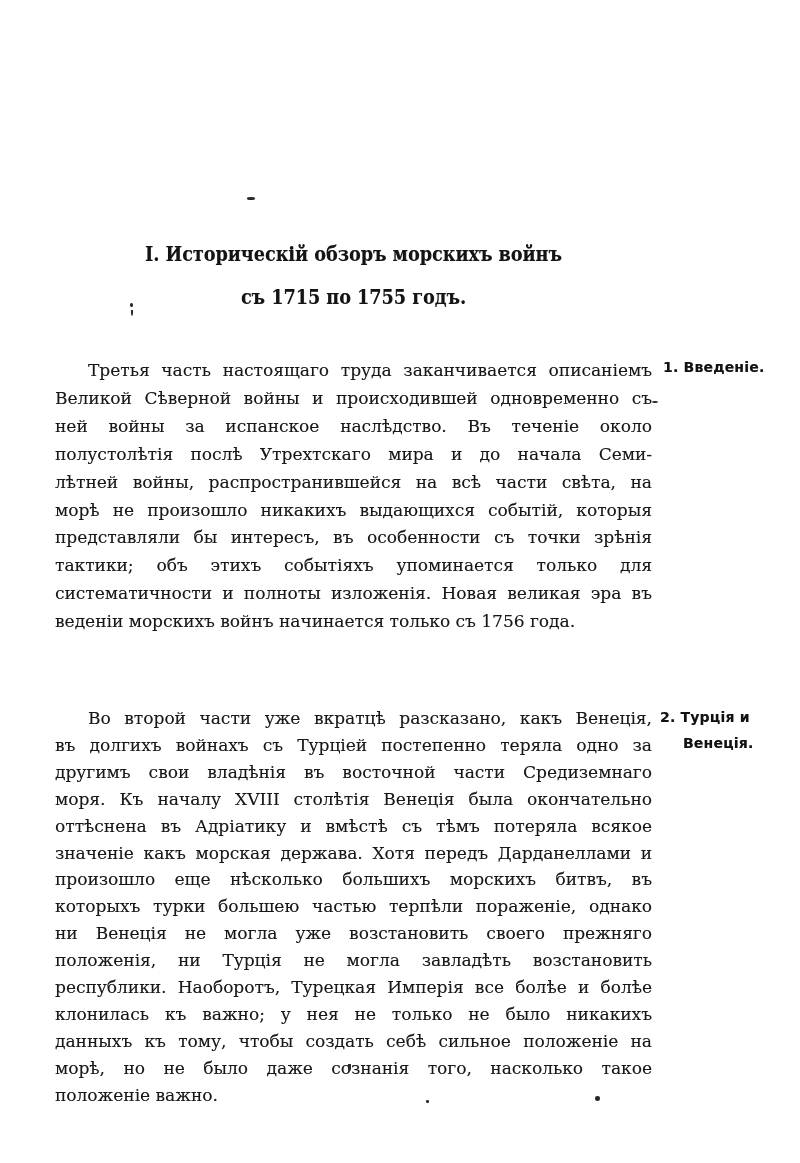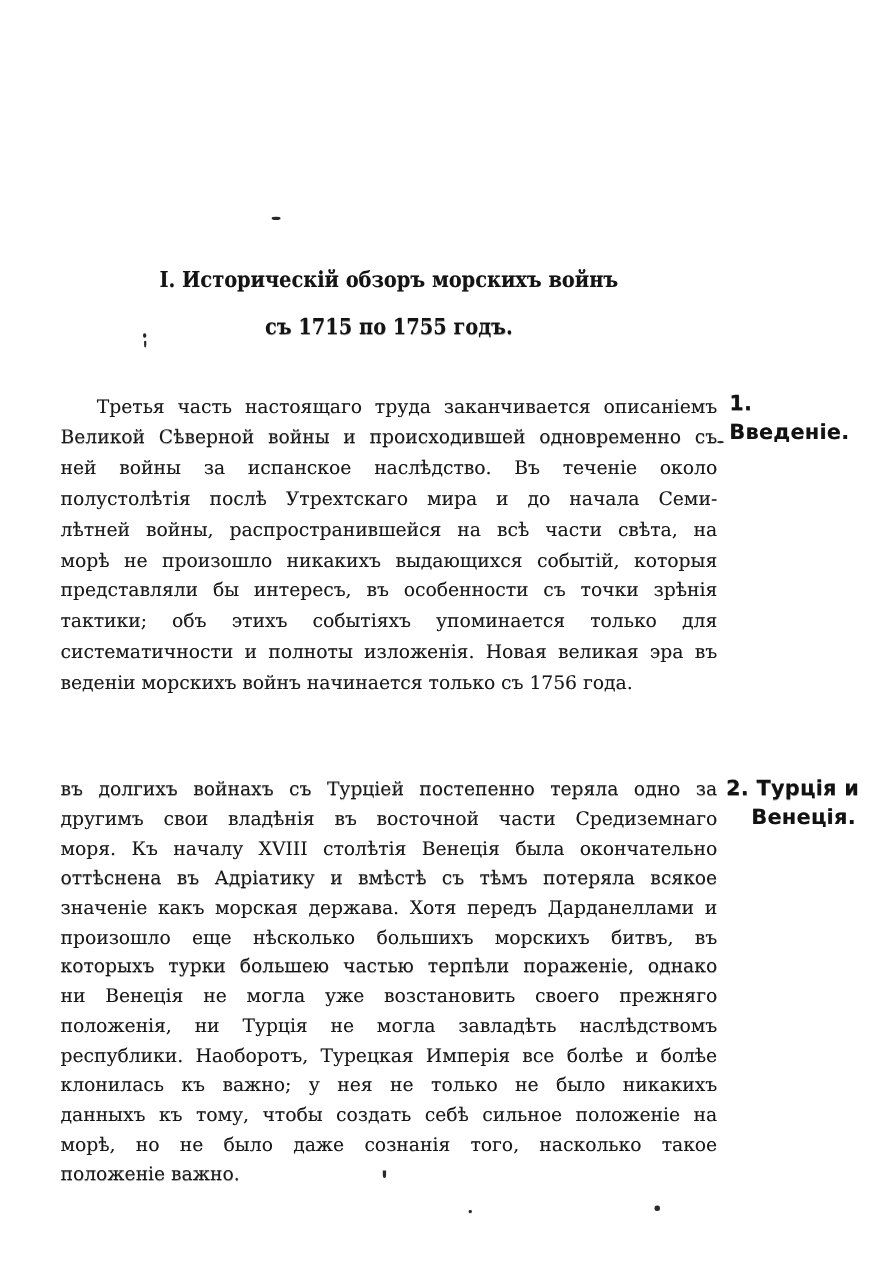--- a/index.html
+++ b/index.html
@@ -31,21 +31,21 @@
   .para-intro .tline { line-height:27.9px; }
   .para-events { top:705px; }
   .para-events .tline { line-height:26.9px; }
   .para .tline { text-align:justify; text-align-last:justify; }
   .para .tline.first { text-indent:33px; }
   .para .tline.last  { text-align-last:left; }
   
   .margin-note {
     position:absolute; width:130px;
     font-family:"DejaVu Sans", sans-serif; font-weight:bold;
-    font-size:19px; line-height:26px; color:#121212;
+    font-size:14px; line-height:26px; color:#121212;
     letter-spacing:0.2px;
     text-shadow:0.2px 0.2px 0 rgba(0,0,0,0.4);
   }
   .margin-note .tline { text-align:left; }
   .margin-note .tline + .tline { padding-left:23px; }
   .note-intro  { left:663px; top:354px; }
   .note-turkey { left:660px; top:704px; }
   
   .section-heading {
     position:absolute; left:55px; top:655px; width:570px; margin:0;
@@ -86,29 +86,30 @@
       <div class="tline">систематичности и полноты изложенія. Новая великая эра въ</div>
       <div class="tline last">веденіи морскихъ войнъ начинается только съ 1756 года.</div>
     </div>
 
   <div class="margin-note note-intro">
       <div class="tline first last">1. Введеніе.</div>
     </div>
 
 
   <div class="para para-events">
+      <div class="tline first">Во второй части уже вкратцѣ разсказано, какъ Венеція,</div>
       <div class="tline">въ долгихъ войнахъ съ Турціей постепенно теряла одно за</div>
       <div class="tline">другимъ свои владѣнія въ восточной части Средиземнаго</div>
       <div class="tline">моря. Къ началу XVIII столѣтія Венеція была окончательно</div>
       <div class="tline">оттѣснена въ Адріатику и вмѣстѣ съ тѣмъ потеряла всякое</div>
       <div class="tline">значеніе какъ морская держава. Хотя передъ Дарданеллами и</div>
       <div class="tline">произошло еще нѣсколько большихъ морскихъ битвъ, въ</div>
       <div class="tline">которыхъ турки большею частью терпѣли пораженіе, однако</div>
       <div class="tline">ни Венеція не могла уже возстановить своего прежняго</div>
-      <div class="tline">положенія, ни Турція не могла завладѣть наслѣдствомъ</div>
+      <div class="tline">положенія, ни Турція не могла завладѣть возстановить</div>
       <div class="tline">республики. Наоборотъ, Турецкая Имперія все болѣе и болѣе</div>
       <div class="tline">клонилась къ важно; у нея не только не было никакихъ</div>
       <div class="tline">данныхъ къ тому, чтобы создать себѣ сильное положеніе на</div>
       <div class="tline">морѣ, но не было даже сознанія того, насколько такое</div>
       <div class="tline last">положеніе важно.</div>
     </div>
 
   <div class="margin-note note-turkey">
       <div class="tline first">2. Турція и</div>
       <div class="tline last">Венеція.</div>

